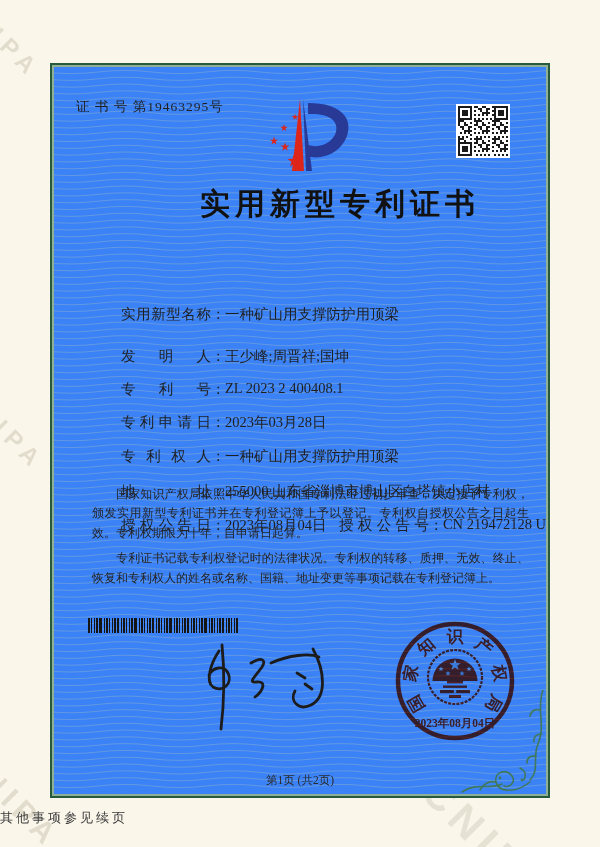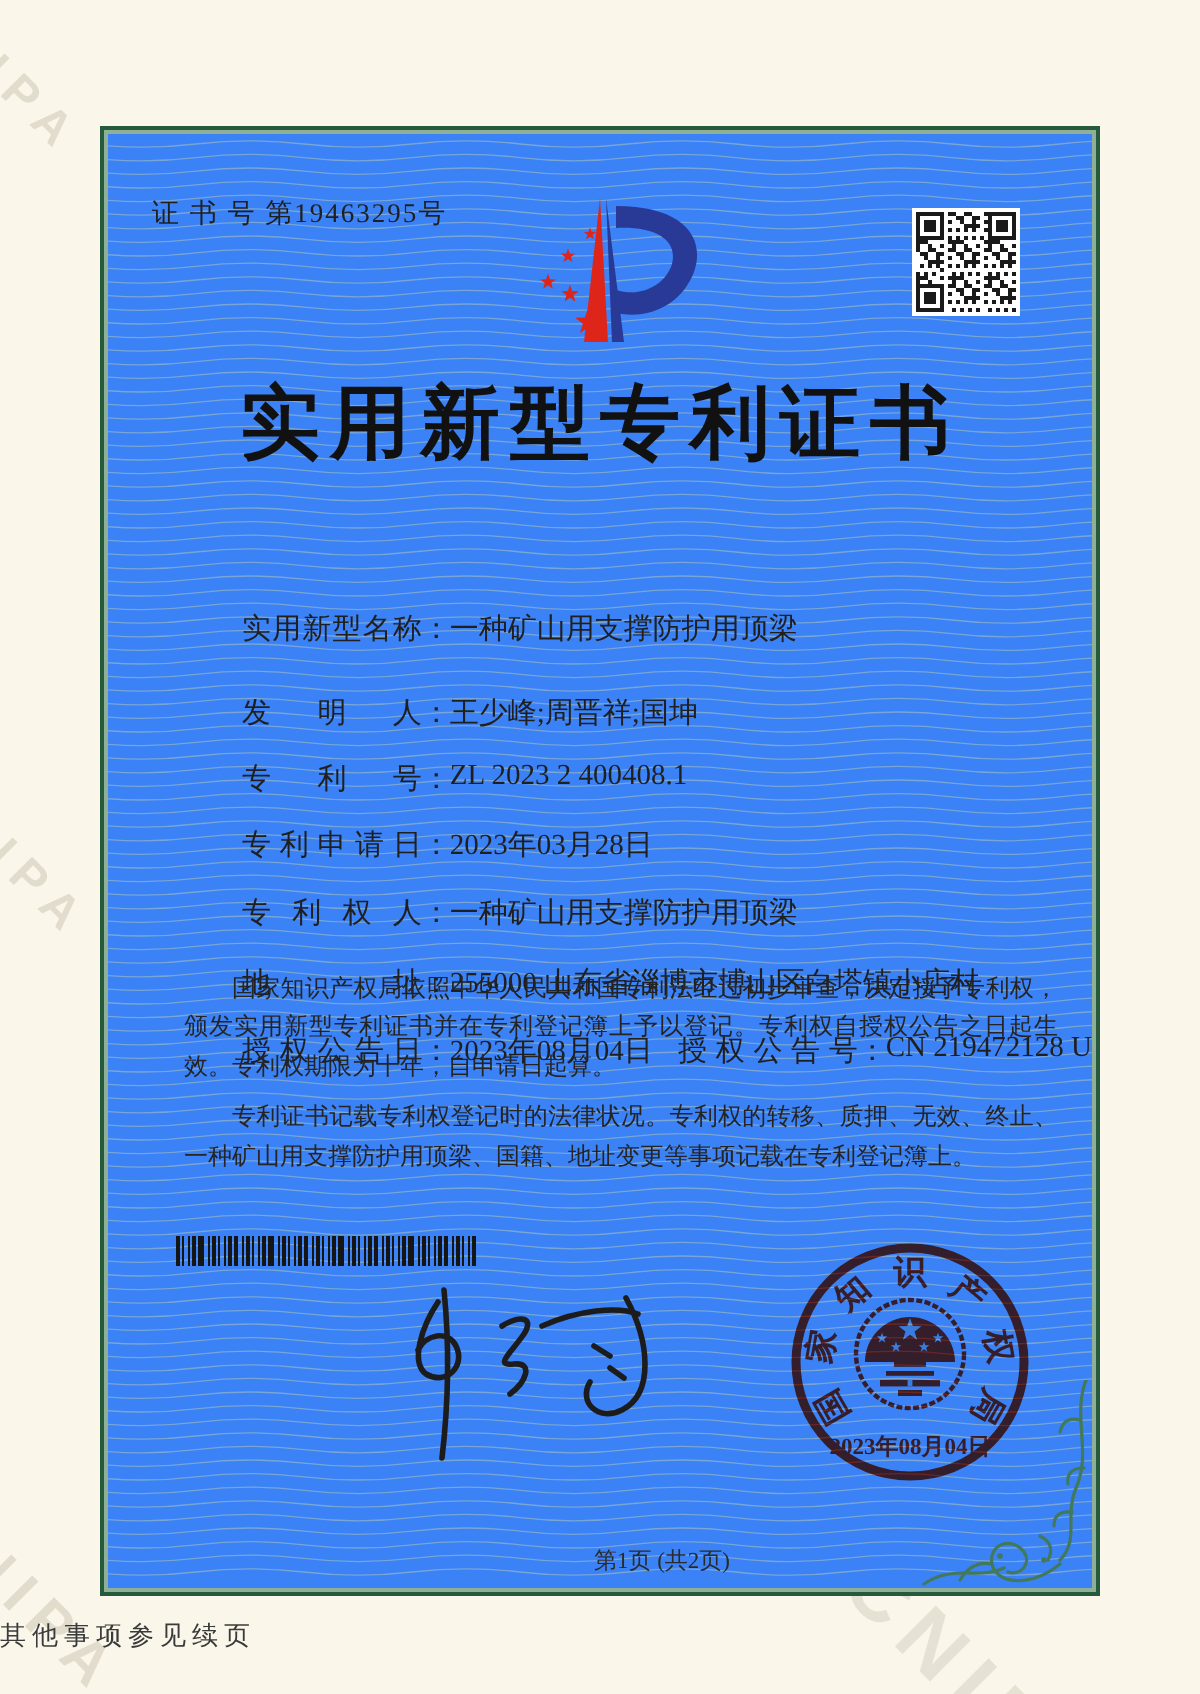--- a/index.html
+++ b/index.html
@@ -22,21 +22,21 @@
     position:absolute;left:50px;top:63px;width:500px;height:735px;
     border:2px solid var(--border-dark);background:#3b82f6;box-sizing:border-box;z-index:2;
   }
   .frame-inner{position:absolute;inset:0;border:2px solid var(--border-light);pointer-events:none;}
   #waves{position:absolute;left:2px;top:2px;z-index:0;}
   .cert-no{position:absolute;left:24px;top:33px;font-size:13.5px;letter-spacing:1px;color:var(--text-dark);z-index:3;}
   .logo{position:absolute;left:202px;top:26px;z-index:3;}
   .qr{position:absolute;left:404px;top:39px;z-index:3;background:#fff;padding:2px;}
   .title{
     position:absolute;left:0;top:119px;width:100%;text-align:center;
-    font-size:40px;font-weight:700;letter-spacing:5px;color:#111;z-index:3;
+    font-size:30px;font-weight:700;letter-spacing:5px;color:#111;z-index:3;padding-left:40px;
   }
   .fields{position:absolute;left:25px;top:175px;width:460px;z-index:3;}
   .field-row{position:absolute;left:0;width:460px;height:20px;font-size:14.5px;color:var(--text-dark);white-space:nowrap;margin-left:44px;}
   .flabel{display:inline-block;width:6.2em;text-align:justify;text-align-last:justify;vertical-align:top;}
   .fcolon{display:inline-block;width:14px;vertical-align:top;}
   .fvalue{vertical-align:top;}
   .fpair2{position:absolute;left:218px;top:0;}
   .paragraphs{position:absolute;left:25px;top:420px;width:452px;z-index:3;}
   .paragraphs p{
     margin:0 0 6px 15px;font-size:12px;line-height:1.62;color:#242424;
@@ -45,21 +45,21 @@
   .barcode{position:absolute;left:35px;top:553px;z-index:3;}
   .signer{position:absolute;left:38px;top:602px;z-index:3;
     font-family:"Liberation Sans","DejaVu Sans",sans-serif;font-size:14.5px;font-weight:600;color:#222;}
   .signer div{margin-bottom:9px;}
   .signature{position:absolute;left:115px;top:572px;z-index:3;}
   .seal{position:absolute;left:339px;top:552px;z-index:4;mix-blend-mode:multiply;opacity:.93;}
   .seal text{fill:var(--seal-red);font-weight:bold;font-family:"Liberation Serif",serif;}
   .seal .arcchar{font-size:16.5px;}
   .seal .sealdate{font-size:11.5px;}
   .flourish{position:absolute;left:408px;top:625px;z-index:2;}
-  .page-num{position:absolute;left:0;top:708px;width:100%;text-align:center;font-size:11.5px;color:#2a2a2a;z-index:3;padding-left:31px;}
+  .page-num{position:absolute;left:0;top:708px;width:100%;text-align:center;font-size:11.5px;color:#2a2a2a;z-index:3;}
   .cont-note{position:absolute;left:0;top:809px;width:600px;font-size:13px;letter-spacing:3px;color:#3a3a3a;z-index:2;}
 </style>
 </head>
 <body style="--border-dark: #265a3c; --border-light: #8fb097; --seal-red: #dd2b1c; --logo-blue: #283a96; --logo-red: #de251a; --wave-green: #b5c9b7; --text-dark: #1f1f1f; --flourish-green: #41795a;">
 
 <div class="page">
 
   <span class="watermark" style="left:-30px;top:-12px;font-size:24px">CNIPA</span>
   <span class="watermark" style="left:196px;top:104px;font-size:22px">CNIPA</span>
   <span class="watermark" style="left:362px;top:250px;font-size:26px">CNIPA</span>
@@ -499,21 +499,21 @@
       <div class="field-row" style="top:276px">
         <span class="flabel">授 权 公 告 日</span><span class="fcolon">：</span><span class="fvalue">2023年08月04日</span>
         <span class="fpair2">
           <span class="flabel">授 权 公 告 号</span><span class="fcolon">：</span><span class="fvalue">CN 219472128 U</span>
         </span>
       </div>
     </div>
 
     <div class="paragraphs">
       <p>国家知识产权局依照中华人民共和国专利法经过初步审查，决定授予专利权，颁发实用新型专利证书并在专利登记簿上予以登记。专利权自授权公告之日起生效。专利权期限为十年，自申请日起算。</p>
-      <p>专利证书记载专利权登记时的法律状况。专利权的转移、质押、无效、终止、一种矿山用支撑防护用顶梁、国籍、地址变更等事项记载在专利登记簿上。</p>
+      <p>专利证书记载专利权登记时的法律状况。专利权的转移、质押、无效、终止、恢复和专利权人的姓名或名称、国籍、地址变更等事项记载在专利登记簿上。</p>
     </div>
 
     <svg class="barcode" id="barcode" width="156" height="15" viewBox="0 0 156 15">
         <rect x="1" y="0" width="2" height="15" fill="#151515"></rect>
         <rect x="4" y="0" width="1" height="15" fill="#151515"></rect>
         <rect x="7" y="0" width="1" height="15" fill="#151515"></rect>
         <rect x="9" y="0" width="2" height="15" fill="#151515"></rect>
         <rect x="12" y="0" width="3" height="15" fill="#151515"></rect>
         <rect x="17" y="0" width="1" height="15" fill="#151515"></rect>
         <rect x="19" y="0" width="2" height="15" fill="#151515"></rect>

